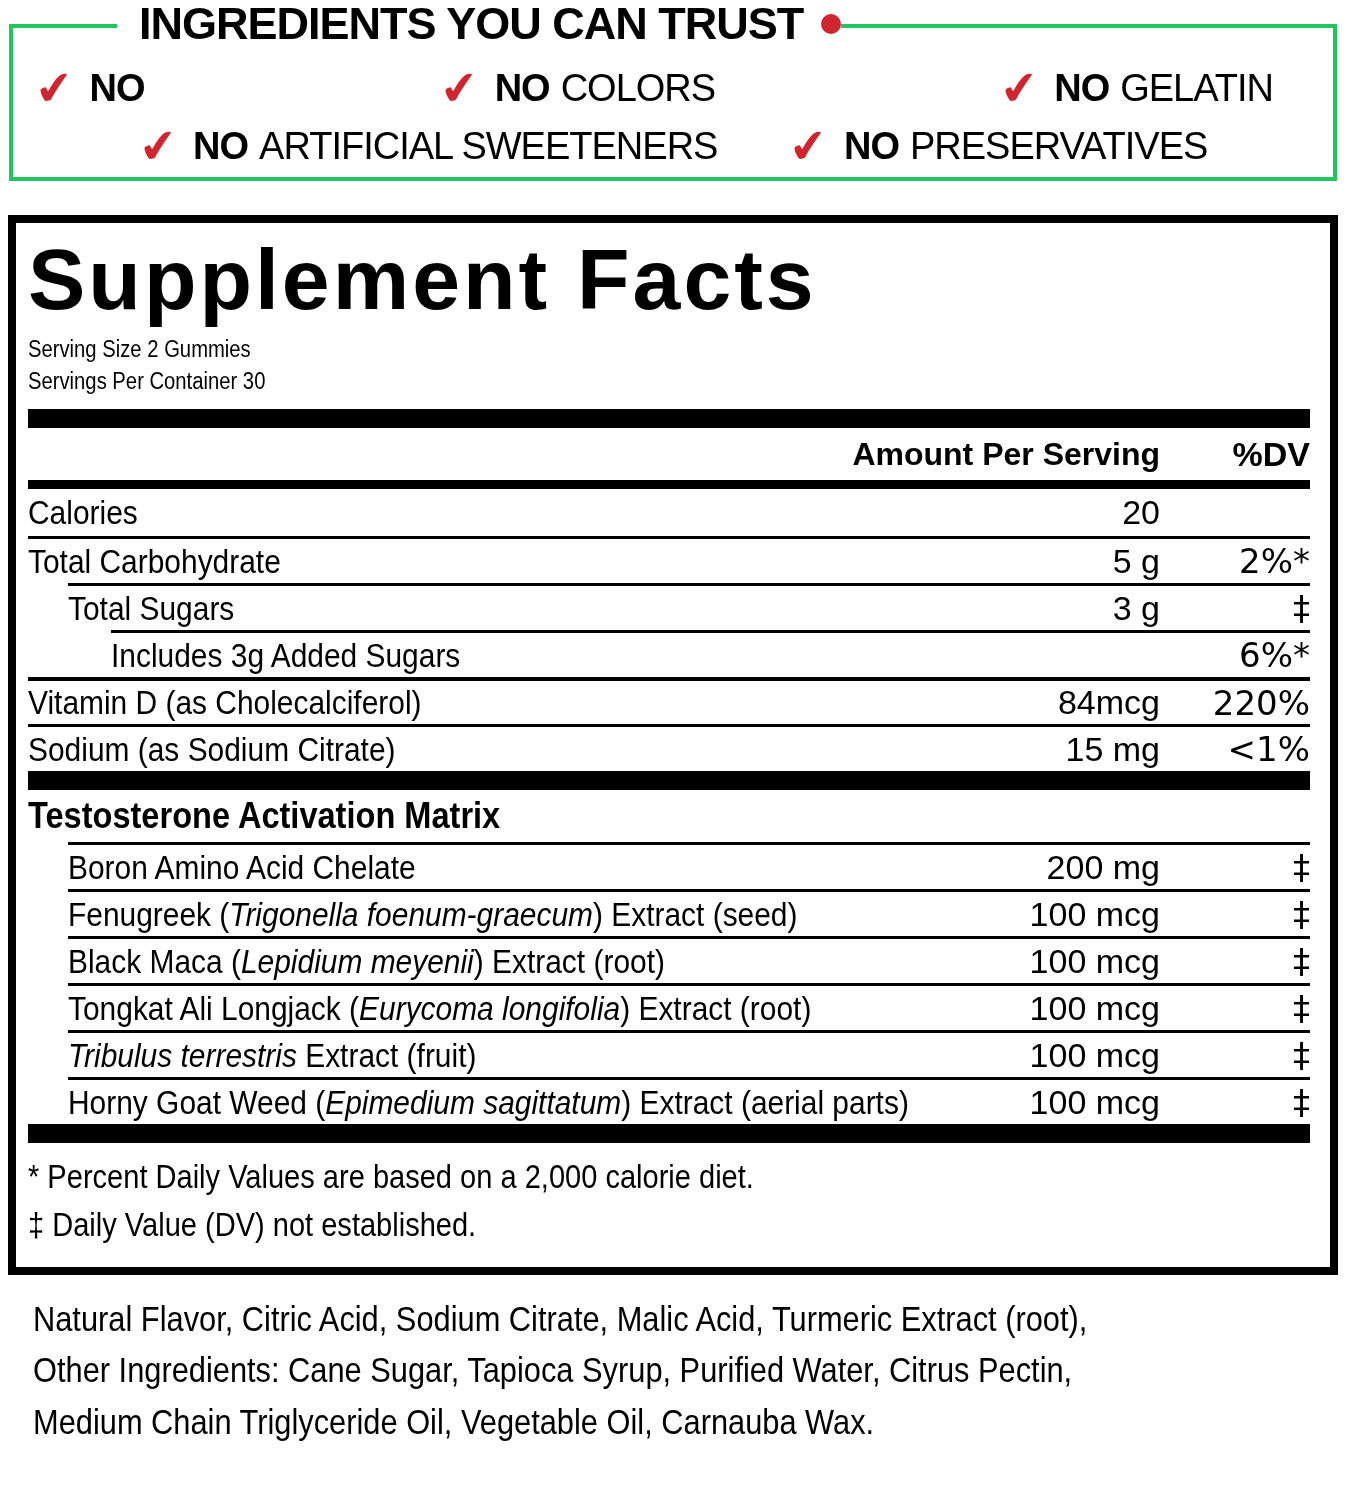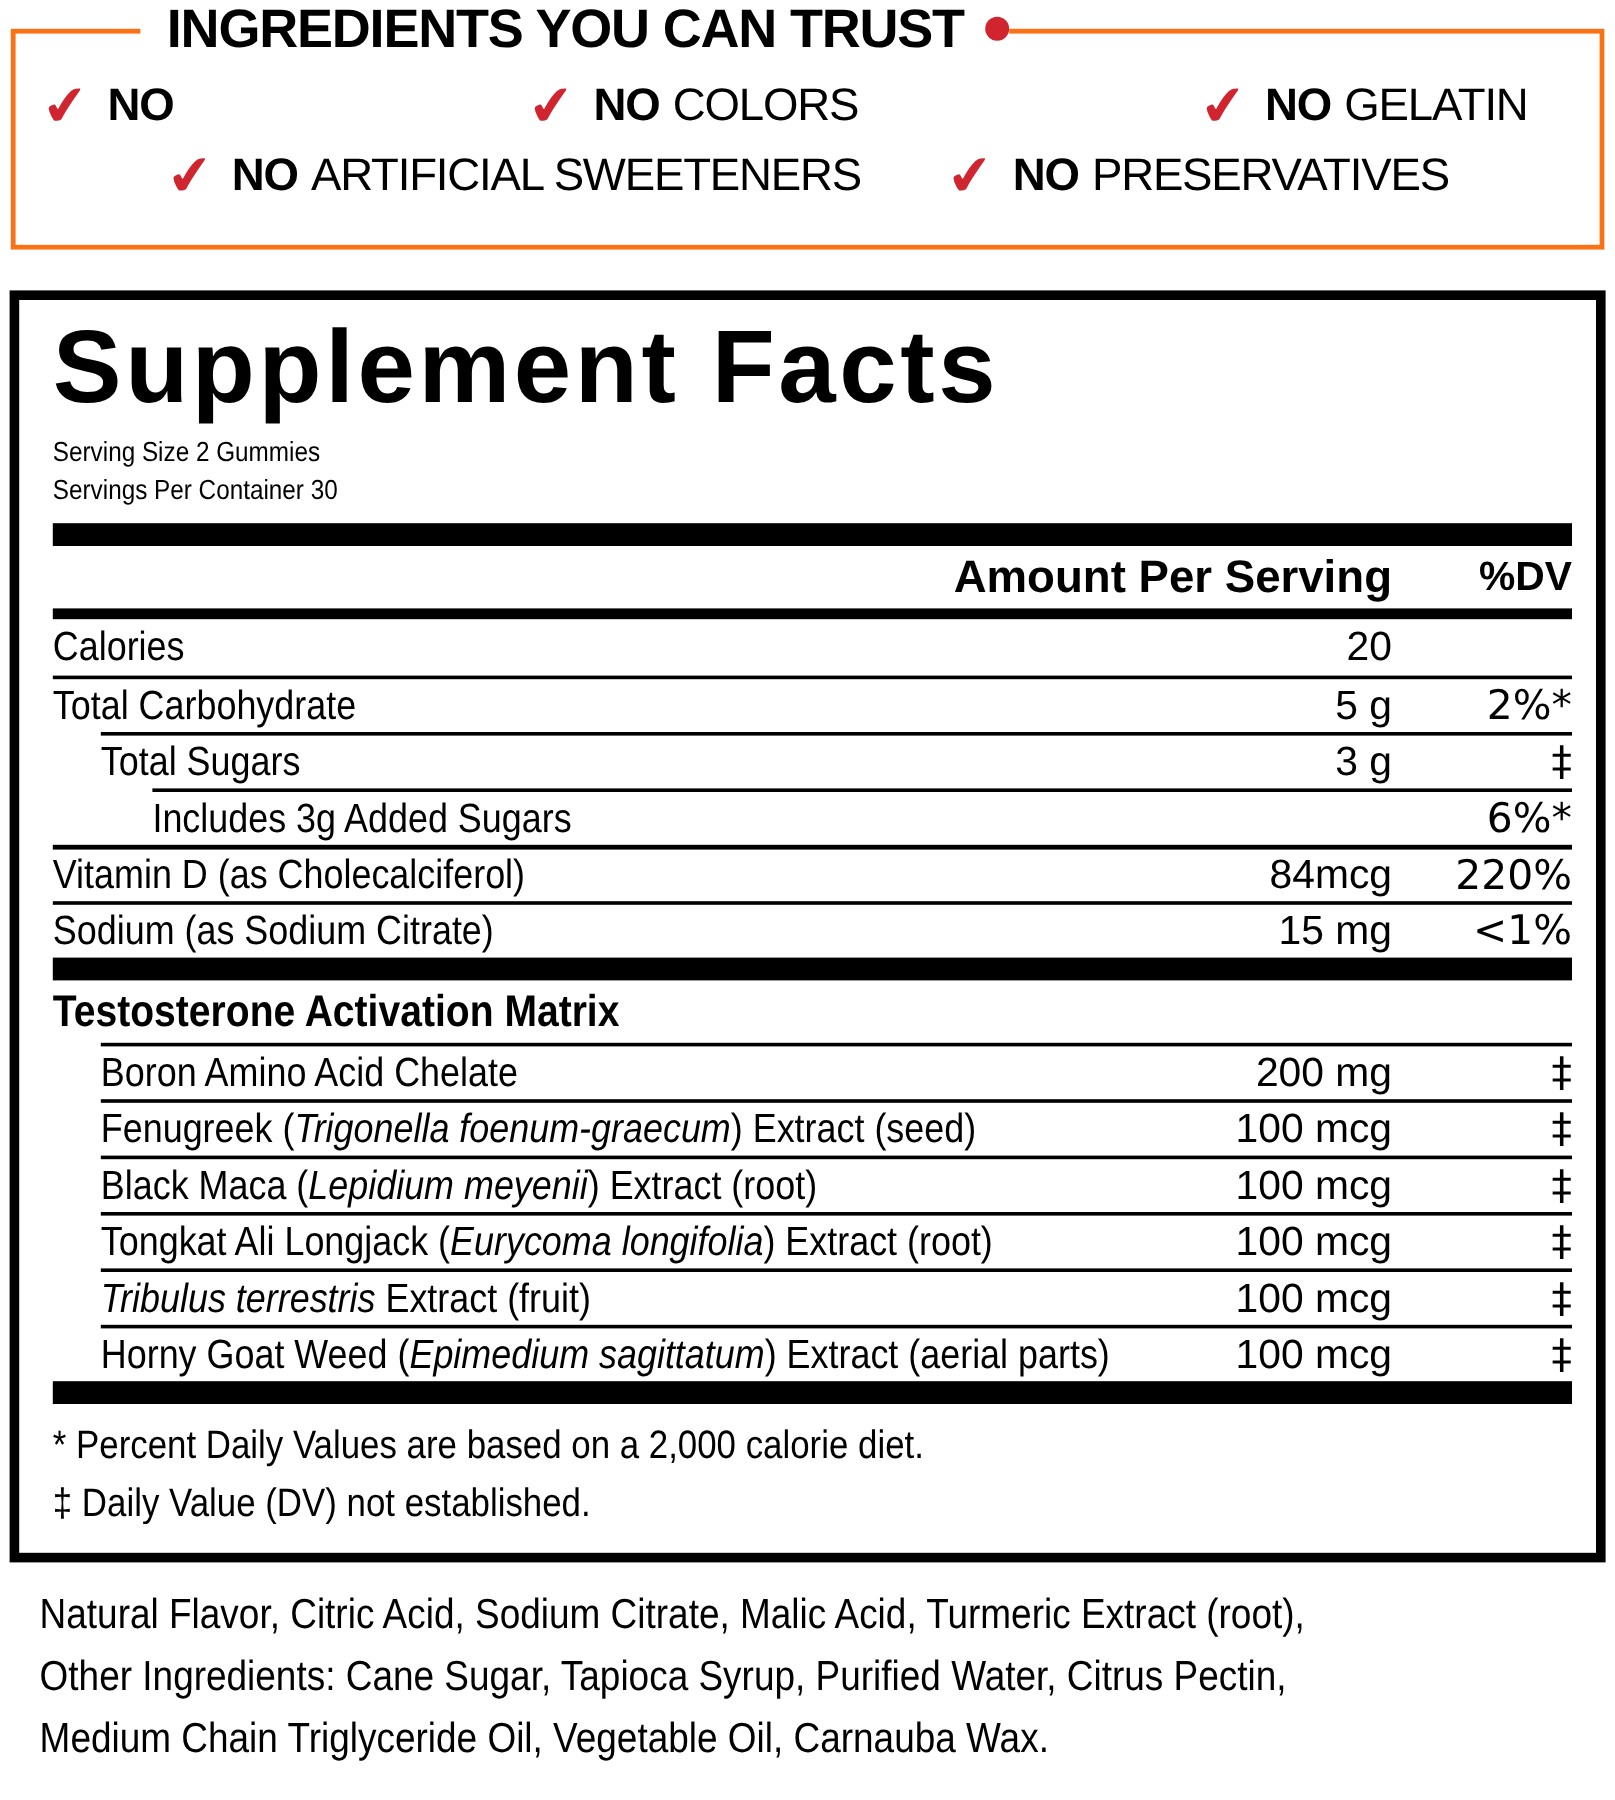--- a/index.html
+++ b/index.html
@@ -10,22 +10,22 @@
     color: #000;
     font-family: "Liberation Sans", sans-serif;
     overflow: hidden;
     position: relative;
   }
 
   
   .trust-box {
     position: relative;
     margin: 24px 9px 0 9px;
-    border: 4px solid #f97316;
-    padding: 34px 20px 32px 20px;
+    border: 4px solid #22c55e;
+    padding: 34px 20px 5px 20px;
   }
   .trust-title {
     position: absolute;
     top: -4px; left: 104px;
     transform: translateY(-50%);
     background: #fff;
     display: flex; align-items: center;
     padding: 0 0 0 22px;
     font-size: 45px; font-weight: bold;
     letter-spacing: -1px;
@@ -48,35 +48,35 @@
     margin-right: 16px;
     font-family: "DejaVu Sans", sans-serif;
   }
   .no-word { font-weight: bold; font-size: 38px; margin-right: 11px; letter-spacing: -1px; }
   .no-label { font-size: 38px; letter-spacing: -1px; }
 
   
   .facts-box {
     margin: 34px 8px 0 8px;
     border: 8px solid #000;
-    padding: 8px 20px 12px 28px;
+    padding: 8px 20px 12px 12px;
   }
   .sf-title {
     font-size: 86px; font-weight: bold;
     letter-spacing: 3px;
     line-height: 1.08;
     margin: 2px 0 8px 0;
   }
   .cx { display: inline-block; white-space: nowrap; transform: scaleX(0.88); transform-origin: 0 50%; }
   .serving-line { font-size: 23px; line-height: 1.38; }
   .bar { background: #000; height: 19px; margin-top: 12px; }
   .bar-med { background: #000; height: 9px; }
   .hdr { display: flex; align-items: center; min-height: 52px; }
   .hdr-spacer { flex: 1; }
-  .hdr-amt { font-weight: bold; font-size: 38px; white-space: nowrap; }
+  .hdr-amt { font-weight: bold; font-size: 32px; white-space: nowrap; }
   .hdr-dv { width: 150px; text-align: right; font-weight: bold; font-size: 34px; }
 
   .row { display: flex; align-items: center; min-height: 47px; font-size: 34px; }
   .rname { flex: 1 1 0; min-width: 0; white-space: nowrap; }
   .ramt { margin-left: auto; white-space: nowrap; }
   .rdv { width: 150px; text-align: right; flex: none; font-family: "DejaVu Sans", "Liberation Sans", sans-serif; }
   .bt { border-top: 3px solid #000; }
   .bt-med { border-top: 4px solid #000; }
   .ind1 { margin-left: 40px; }
   .ind2 { margin-left: 83px; }

